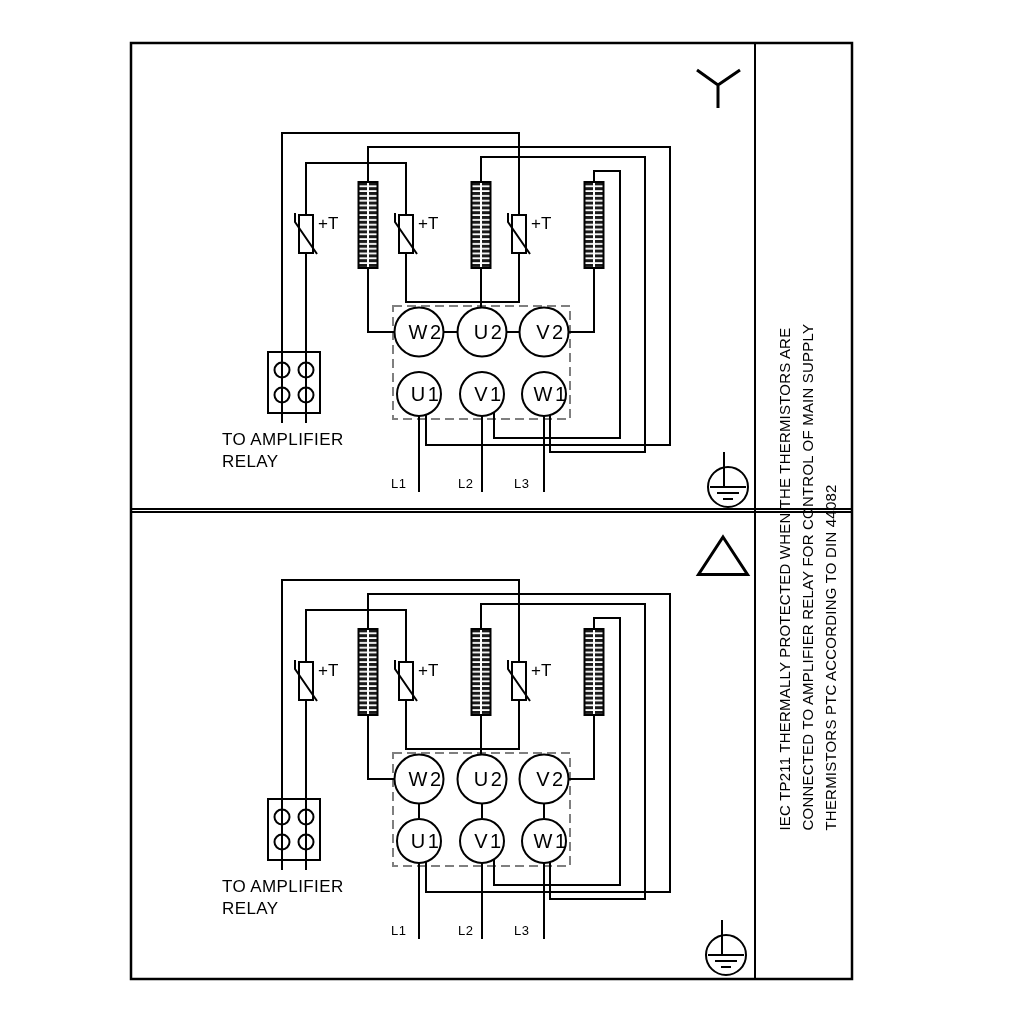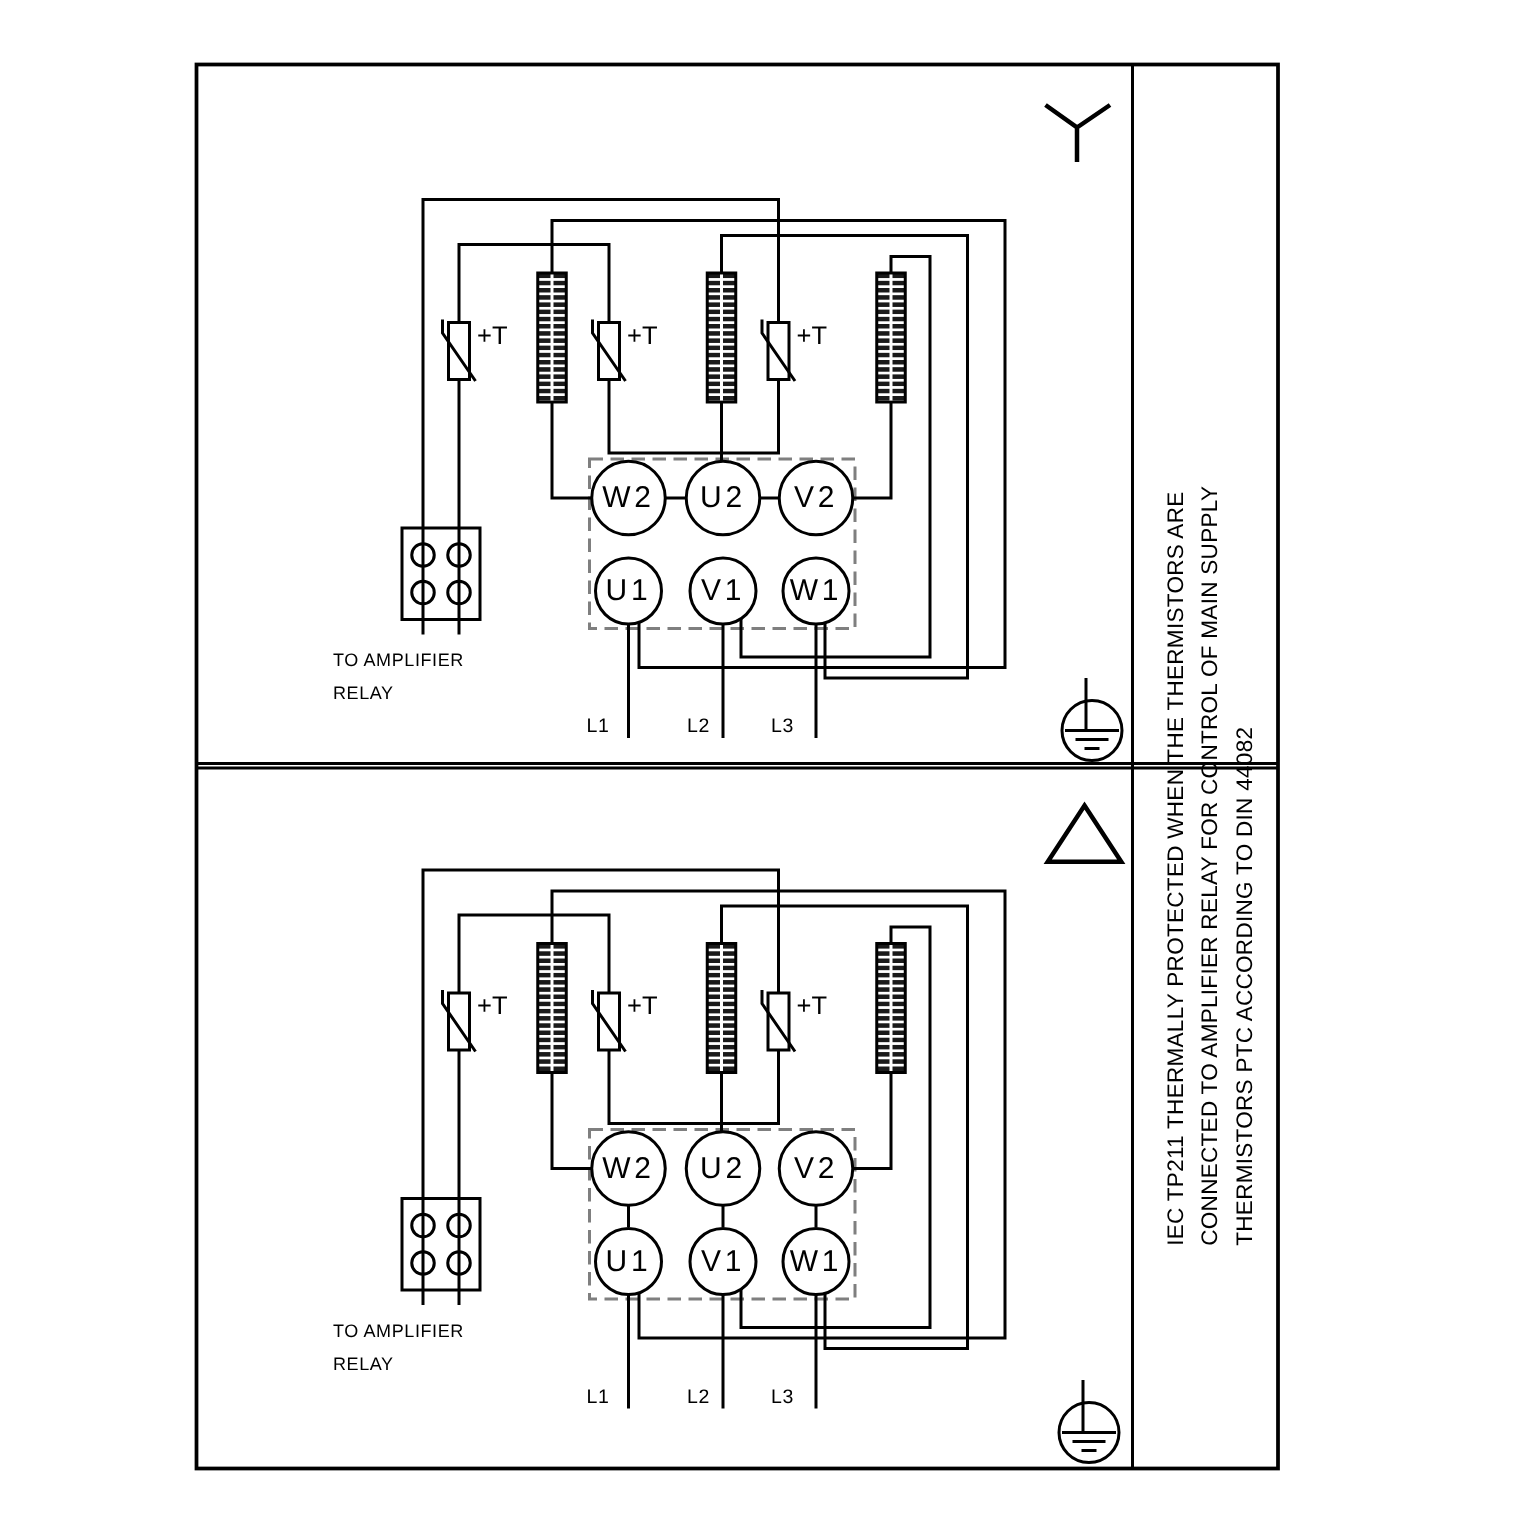--- a/index.html
+++ b/index.html
@@ -1,23 +1,23 @@
 <!DOCTYPE html>
 <html><head>
 <meta charset="utf-8">
 <style>
   html,body{margin:0;padding:0;background:#ffffff;}
   #stage{position:relative;width:1024px;height:1024px;background:#ffffff;overflow:hidden;
          font-family:"Liberation Sans",sans-serif;color:#000;}
   #linework{position:absolute;left:0;top:0;}
   .lbl{position:absolute;color:#000;white-space:nowrap;}
-  .term{font-size:20px;line-height:20px;width:50px;text-align:center;letter-spacing:2.5px;}
+  .term{font-size:20px;line-height:20px;width:64px;text-align:center;letter-spacing:2.5px;}
   .tplus{font-size:17px;line-height:17px;}
   .lsup{font-size:13px;line-height:16px;letter-spacing:0.5px;}
-  .cap{font-size:12px;line-height:16px;letter-spacing:0.4px;}
+  .cap{font-size:17px;line-height:16px;letter-spacing:0.4px;}
   #sidenote{position:absolute;left:587px;top:576px;width:440px;height:69px;
             transform:rotate(-90deg);transform-origin:50% 50%;}
   #sidenote div{font-size:15px;line-height:23px;white-space:nowrap;letter-spacing:0.2px;}
 </style>
 </head>
 <body>
 
 <div id="stage">
 
   <svg id="linework" width="1024" height="1024" viewBox="0 0 1024 1024">

